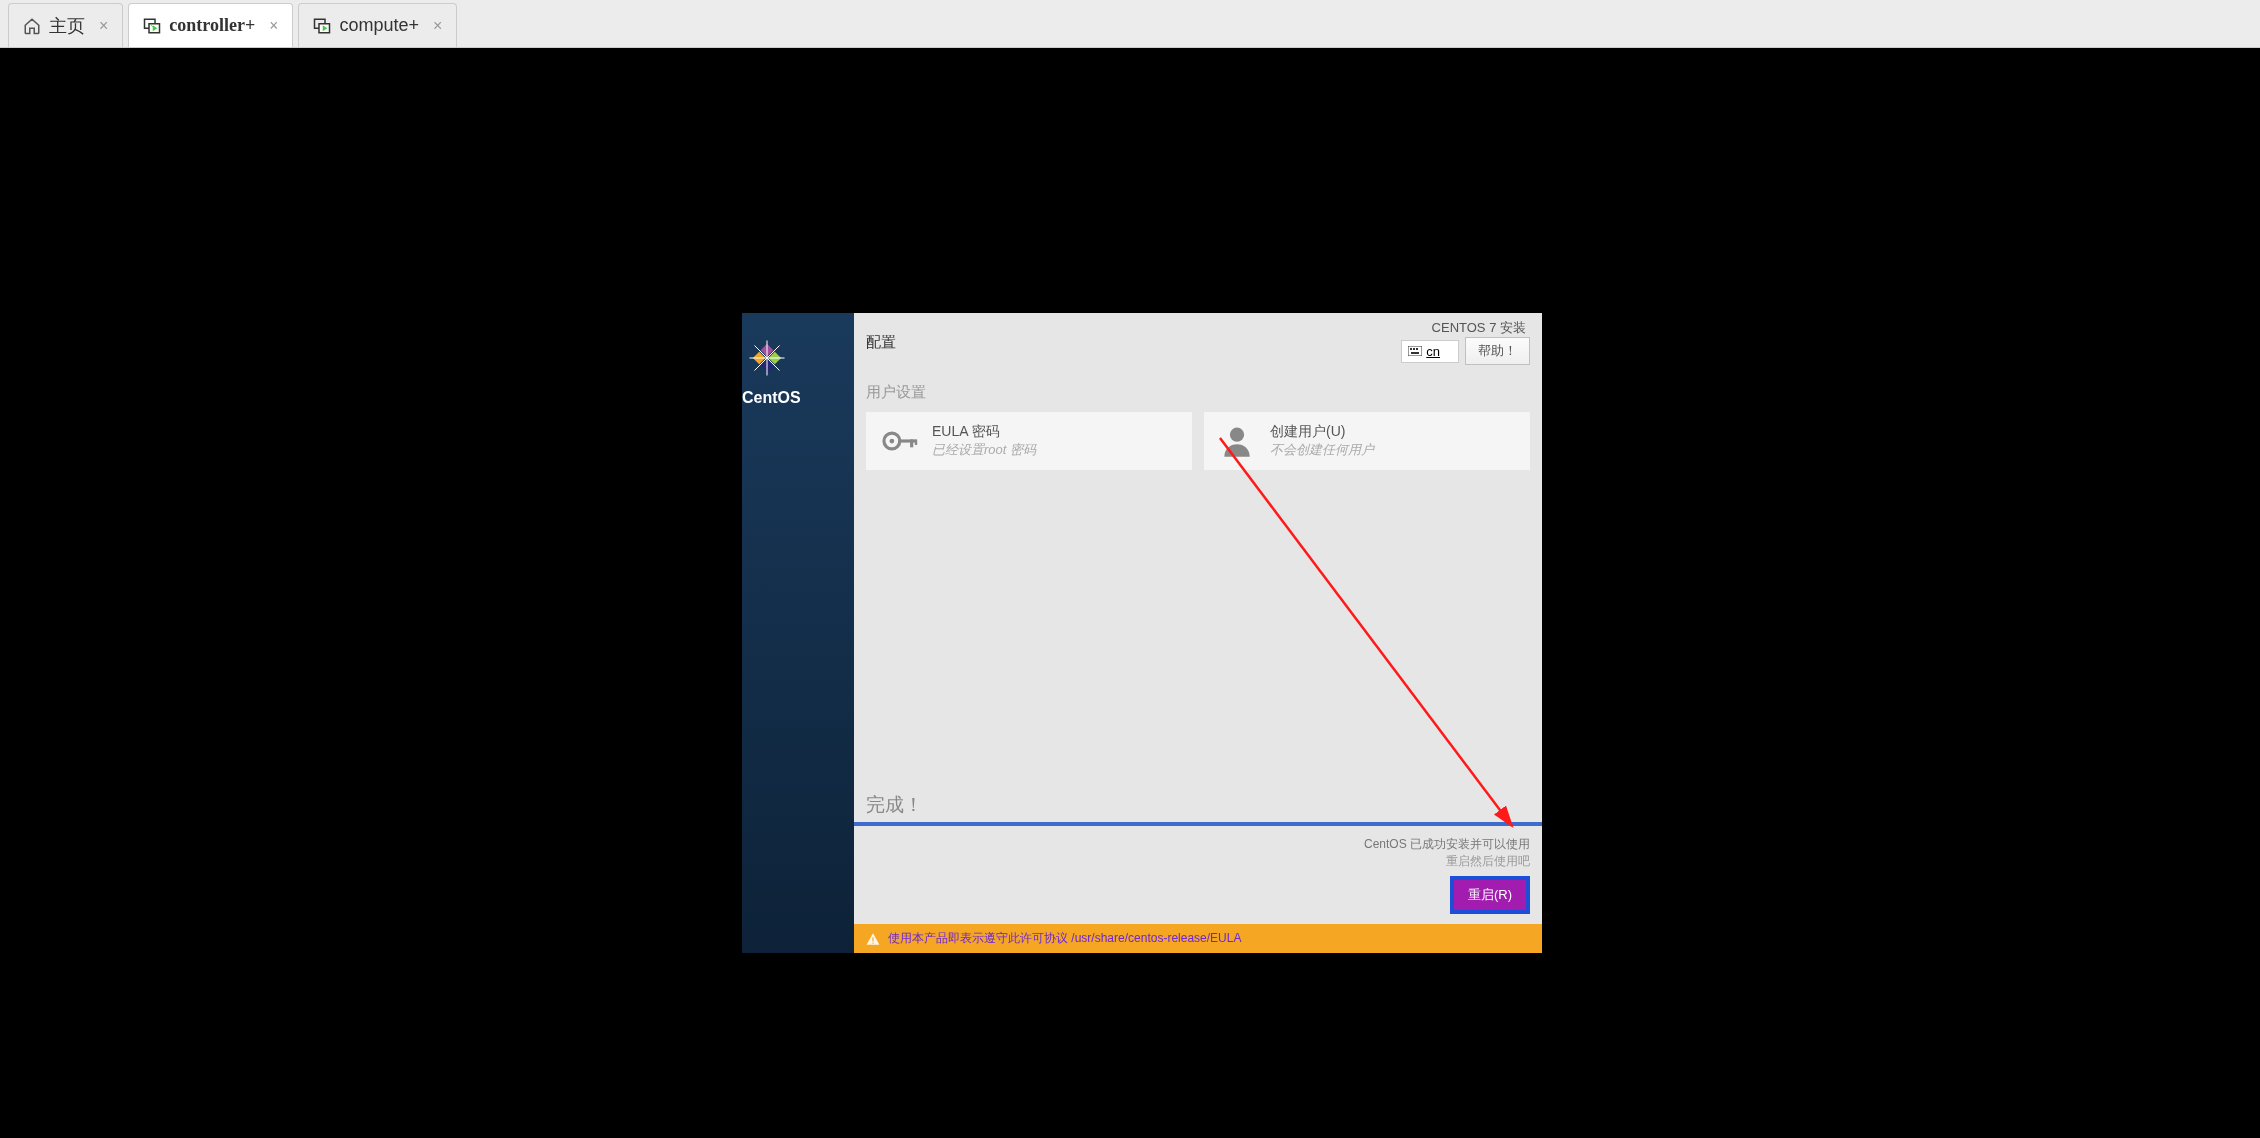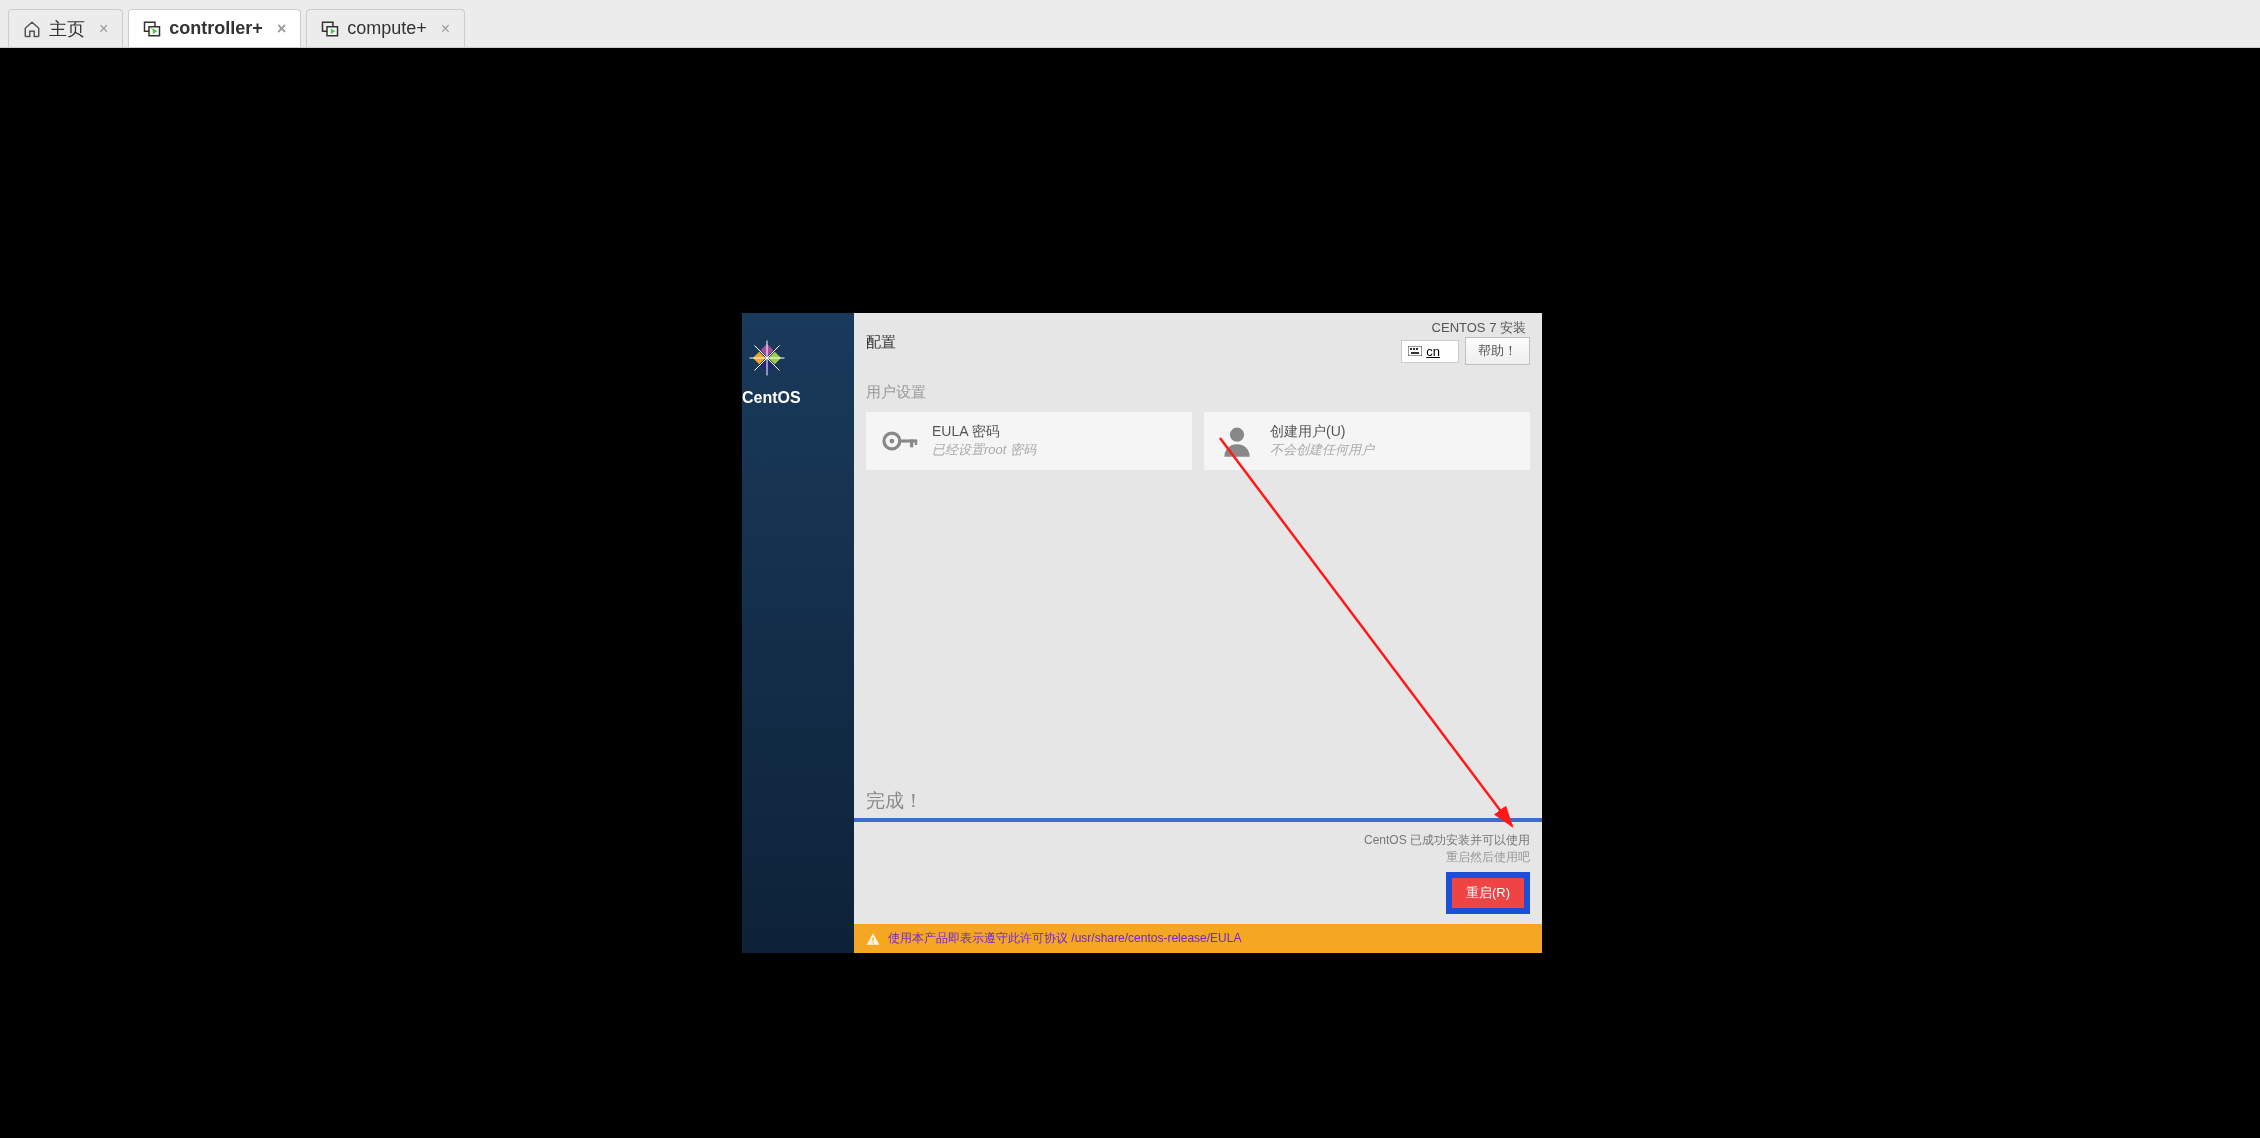--- a/index.html
+++ b/index.html
@@ -14,35 +14,36 @@
       height: 48px;
       background: #ececec;
       display: flex;
       align-items: flex-end;
       padding-left: 8px;
       border-bottom: 1px solid #ccc;
     }
     .tab {
       display: flex;
       align-items: center;
-      height: 38px;
+      height: 44px;
       padding: 0 14px;
       margin-right: 5px;
       background: #ececec;
       border: 1px solid #ccc;
       border-bottom: none;
       border-radius: 4px 4px 0 0;
       cursor: pointer;
       font-size: 18px;
       color: #333;
       gap: 8px;
     }
     .tab.active {
       background: #fff;
       font-weight: bold;
+      font-family: Liberation Serif, serif;
     }
     .tab-close {
       color: #999;
       font-size: 16px;
       margin-left: 6px;
       cursor: pointer;
     }
     .home-icon {
       width: 18px;
       height: 18px;
@@ -180,23 +181,23 @@
       height: 4px;
       background: #3d6dcc;
     }
     .status-area {
       padding: 10px 12px 10px;
       text-align: right;
     }
     .status-line1 { font-size: 12px; color: #777; }
     .status-line2 { font-size: 12px; color: #999; }
     .reboot-btn {
-      background: #ef4444;
+      background: #a21caf;
       color: #fff;
-      border: 6px solid #1d4ed8;
+      border: 4px solid #1d4ed8;
       padding: 6px 14px;
       font-size: 13px;
       cursor: pointer;
       margin-top: 6px;
     }
     .eula-bar {
       background: #f5a623;
       color: #6d28d9;
       font-size: 12px;
       padding: 6px 12px;

